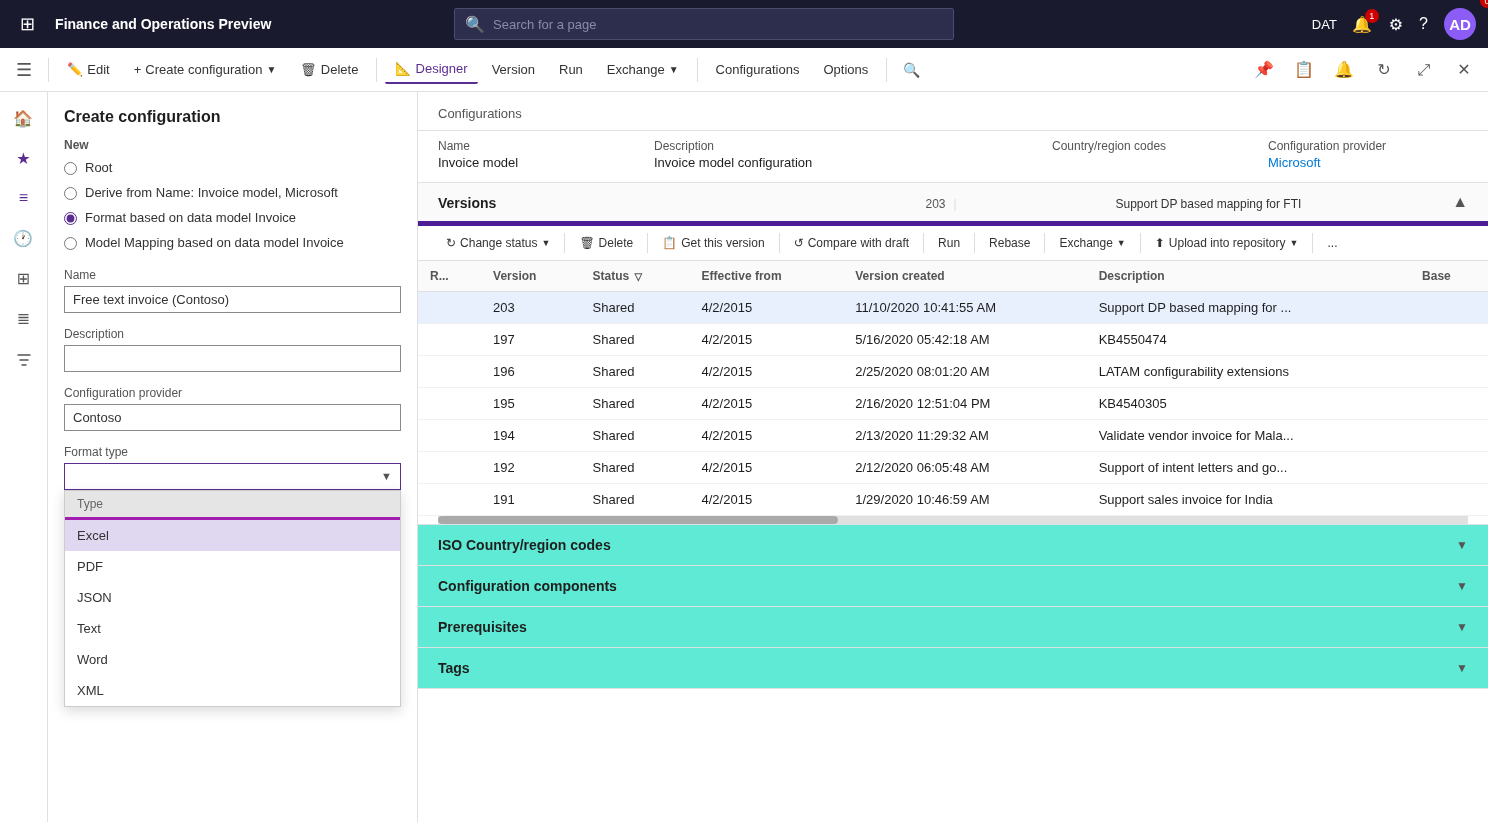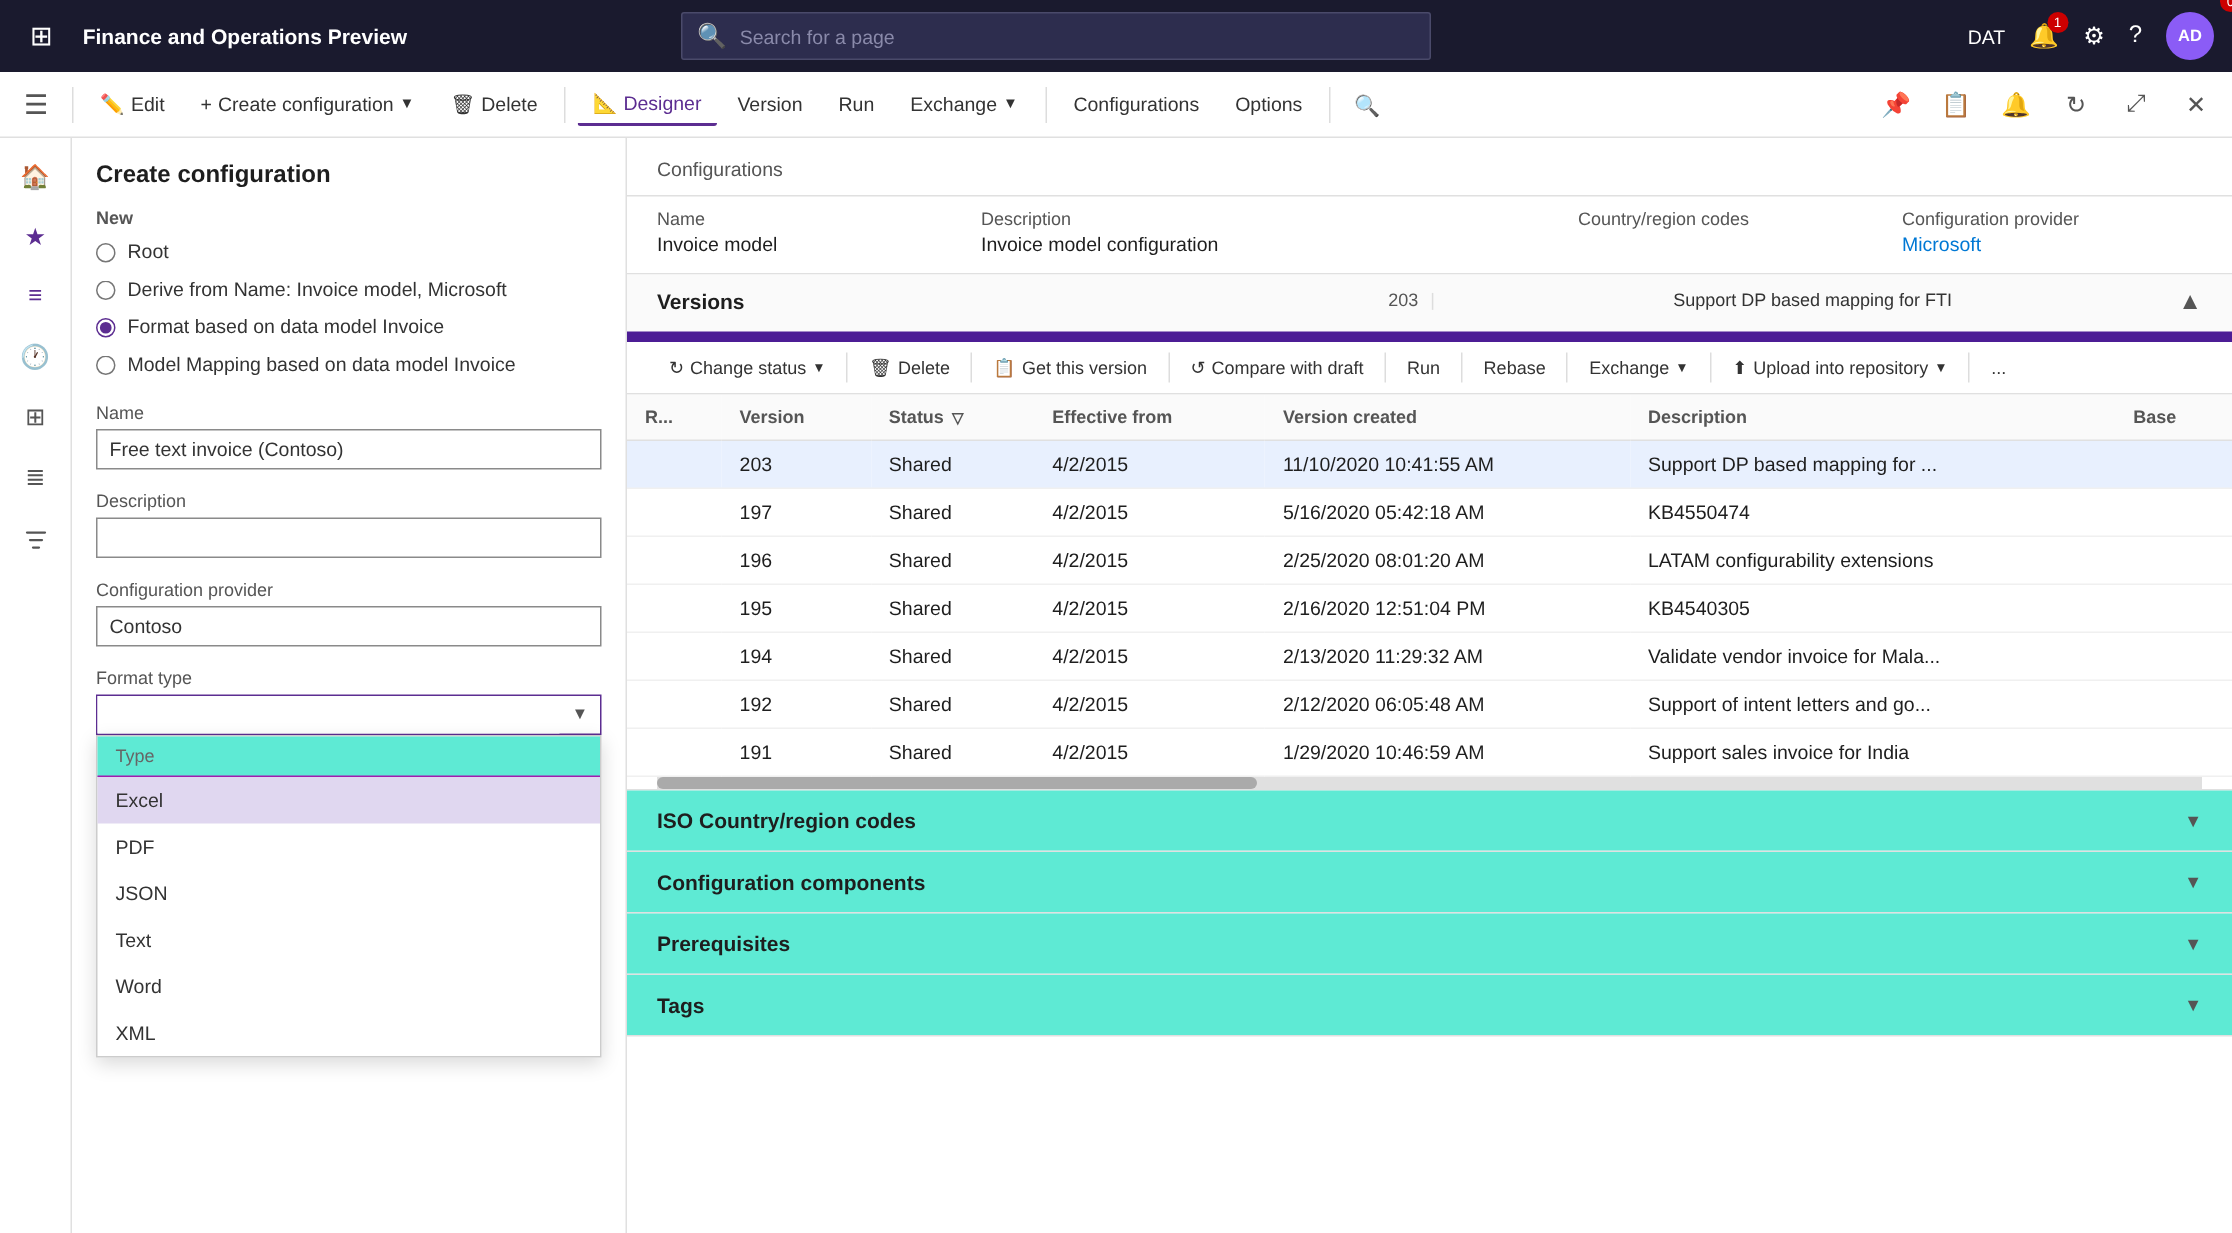--- a/index.html
+++ b/index.html
@@ -77,21 +77,21 @@
     }
     .avatar {
       width: 32px;
       height: 32px;
       background: #8b5cf6;
       border-radius: 50%;
       display: flex;
       align-items: center;
       justify-content: center;
       color: white;
-      font-size: 11px;
+      font-size: 15px;
       font-weight: bold;
     }
 
     
     .toolbar {
       background: #fff;
       height: 44px;
       display: flex;
       align-items: center;
       padding: 0 8px;
@@ -212,22 +212,22 @@
       right: 0;
       background: white;
       border: 1px solid #ccc;
       box-shadow: 0 4px 12px rgba(0,0,0,0.15);
       z-index: 100;
     }
     .dropdown-type-header {
       padding: 6px 12px;
       font-size: 12px;
       color: #666;
-      background: #5eead4;
-      border-bottom: 1px solid #a21caf;
+      background: #e5e5e5;
+      border-bottom: 3px solid #a21caf;
     }
     .dropdown-item {
       padding: 8px 12px;
       font-size: 13px;
       cursor: pointer;
       color: #333;
     }
     .dropdown-item.selected { background: #e0d7f0; color: #333; }
 
     
@@ -256,24 +256,24 @@
     .config-field-label { font-size: 12px; color: #555; margin-bottom: 2px; }
     .config-field-value { font-size: 13px; color: #1e1e1e; }
     .config-field-value.link { color: #0078d4; text-decoration: none; cursor: pointer; }
 
     
     .versions-section {
       border-bottom: 1px solid #e0e0e0;
     }
     .versions-header {
       display: flex;
-      align-items: flex-start;
+      align-items: flex-end;
       padding: 10px 20px;
       background: #fafafa;
-      border-bottom: 7px solid #4c1d95;
+      border-bottom: 5px solid #4c1d95;
     }
     .versions-title { font-size: 14px; font-weight: 600; color: #1e1e1e; flex: 1; }
     .versions-meta { font-size: 12px; color: #555; margin-right: 8px; }
     .versions-description { font-size: 12px; color: #333; flex: 1; text-align: center; }
     .versions-chevron { color: #555; cursor: pointer; }
 
     
     .versions-toolbar {
       display: flex;
       align-items: center;

